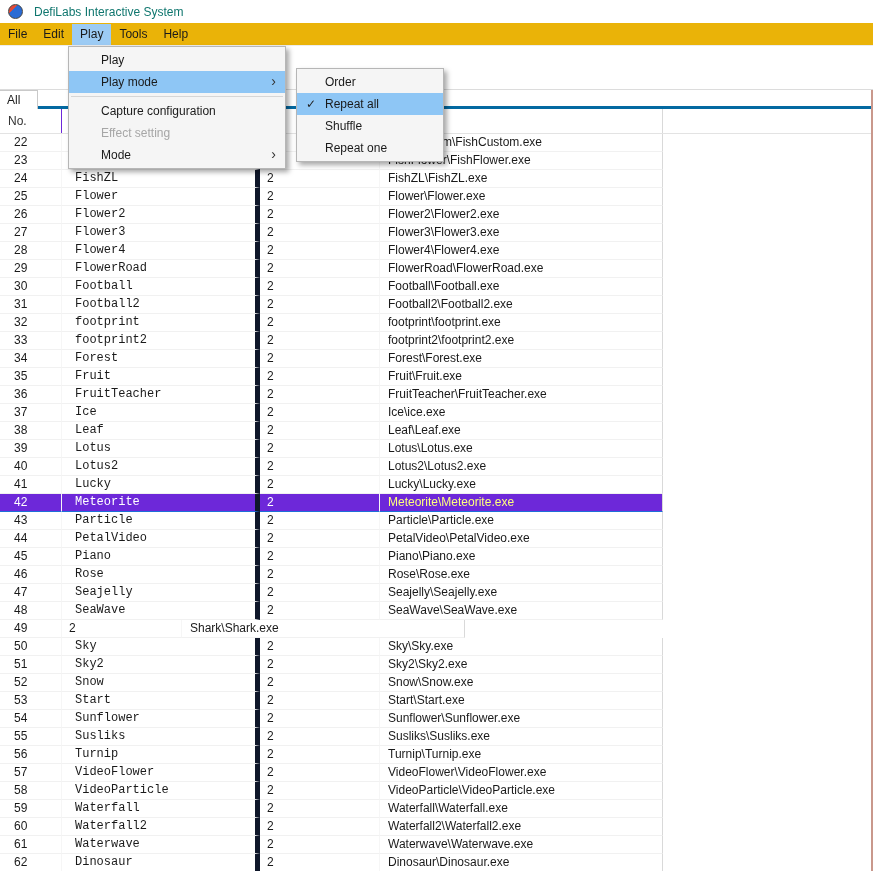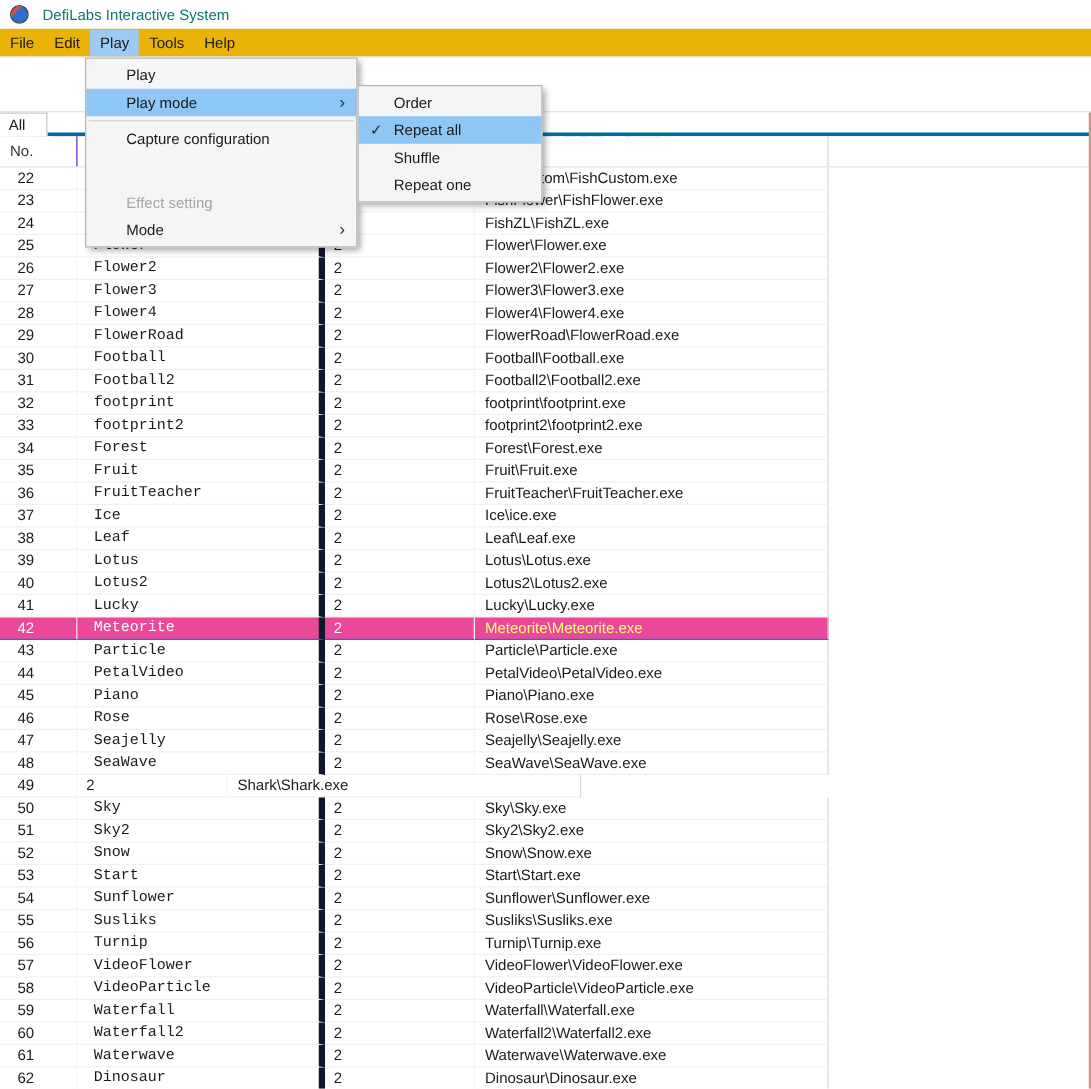--- a/index.html
+++ b/index.html
@@ -84,36 +84,36 @@
   .h-name { width:198px; border-right:1px solid #f3f3f3; }
   .h-count { width:120px; border-right:1px solid #f3f3f3; }
   .h-path { width:283px; border-right:1px solid #d9d9d9; }
   .tbody { position:absolute; top:25px; left:0; right:0; bottom:0; overflow:hidden; }
   .trow { height:18px; display:flex; }
   .trow .cell { height:18px; line-height:17px; border-bottom:1px solid #f1f1f1; white-space:nowrap; overflow:hidden; }
   .c-no { width:62px; padding-left:14px; border-right:1px solid #f6f6f6; }
   .c-name { width:198px; padding-left:13px; border-right:5px solid #0f172a;font-family:Liberation Mono, monospace; }
   .c-count { width:120px; padding-left:7px; border-right:1px solid #f6f6f6; }
   .c-path { width:283px; padding-left:8px; border-right:1px solid #d9d9d9; }
-  .trow.selected .cell { background:#ec4899; color:#fff; border-bottom-color:#1e6ed8; }
+  .trow.selected .cell { background:#6d28d9; color:#fff; border-bottom-color:#1e6ed8; }
   .trow.selected .c-path { color:#ffff7d; }
 
   .right-edge { position:absolute; top:90px; right:0; bottom:0; width:2px; background:#c9988c; }
 
   
   .menu-popup {
     position:absolute; background:#f5f5f5; border:1px solid #b6b6b6;
     box-shadow: 3px 3px 5px rgba(0,0,0,0.35); padding:2px 0;
   }
   .play-menu { left:68px; top:46px; width:218px; z-index:50; }
-  .submenu   { left:286px; top:68px; width:148px; z-index:60; }
+  .submenu   { left:296px; top:68px; width:148px; z-index:60; }
   .menu-item { position:relative; height:22px; line-height:22px; padding-left:32px; cursor:default; }
   .submenu .menu-item { padding-left:28px; }
   .menu-item.highlight { background:#8ec6f5; }
-  .menu-item.disabled { color:#a6a6a6;margin-top:29px; }
+  .menu-item.disabled { color:#a6a6a6; }
   .menu-item .arrow { position:absolute; right:9px; top:-1px; font-size:14px; color:#333; }
   .menu-item .check { position:absolute; left:6px; top:0; width:16px; text-align:center; color:#222; }
   .menu-sep { height:1px; background:#d6d6d6; margin:3px 2px; }
 </style>
 </head>
 <body>
 
 <div class="titlebar">
   <span class="app-icon"></span>
   <span class="title">DefiLabs Interactive System</span>

